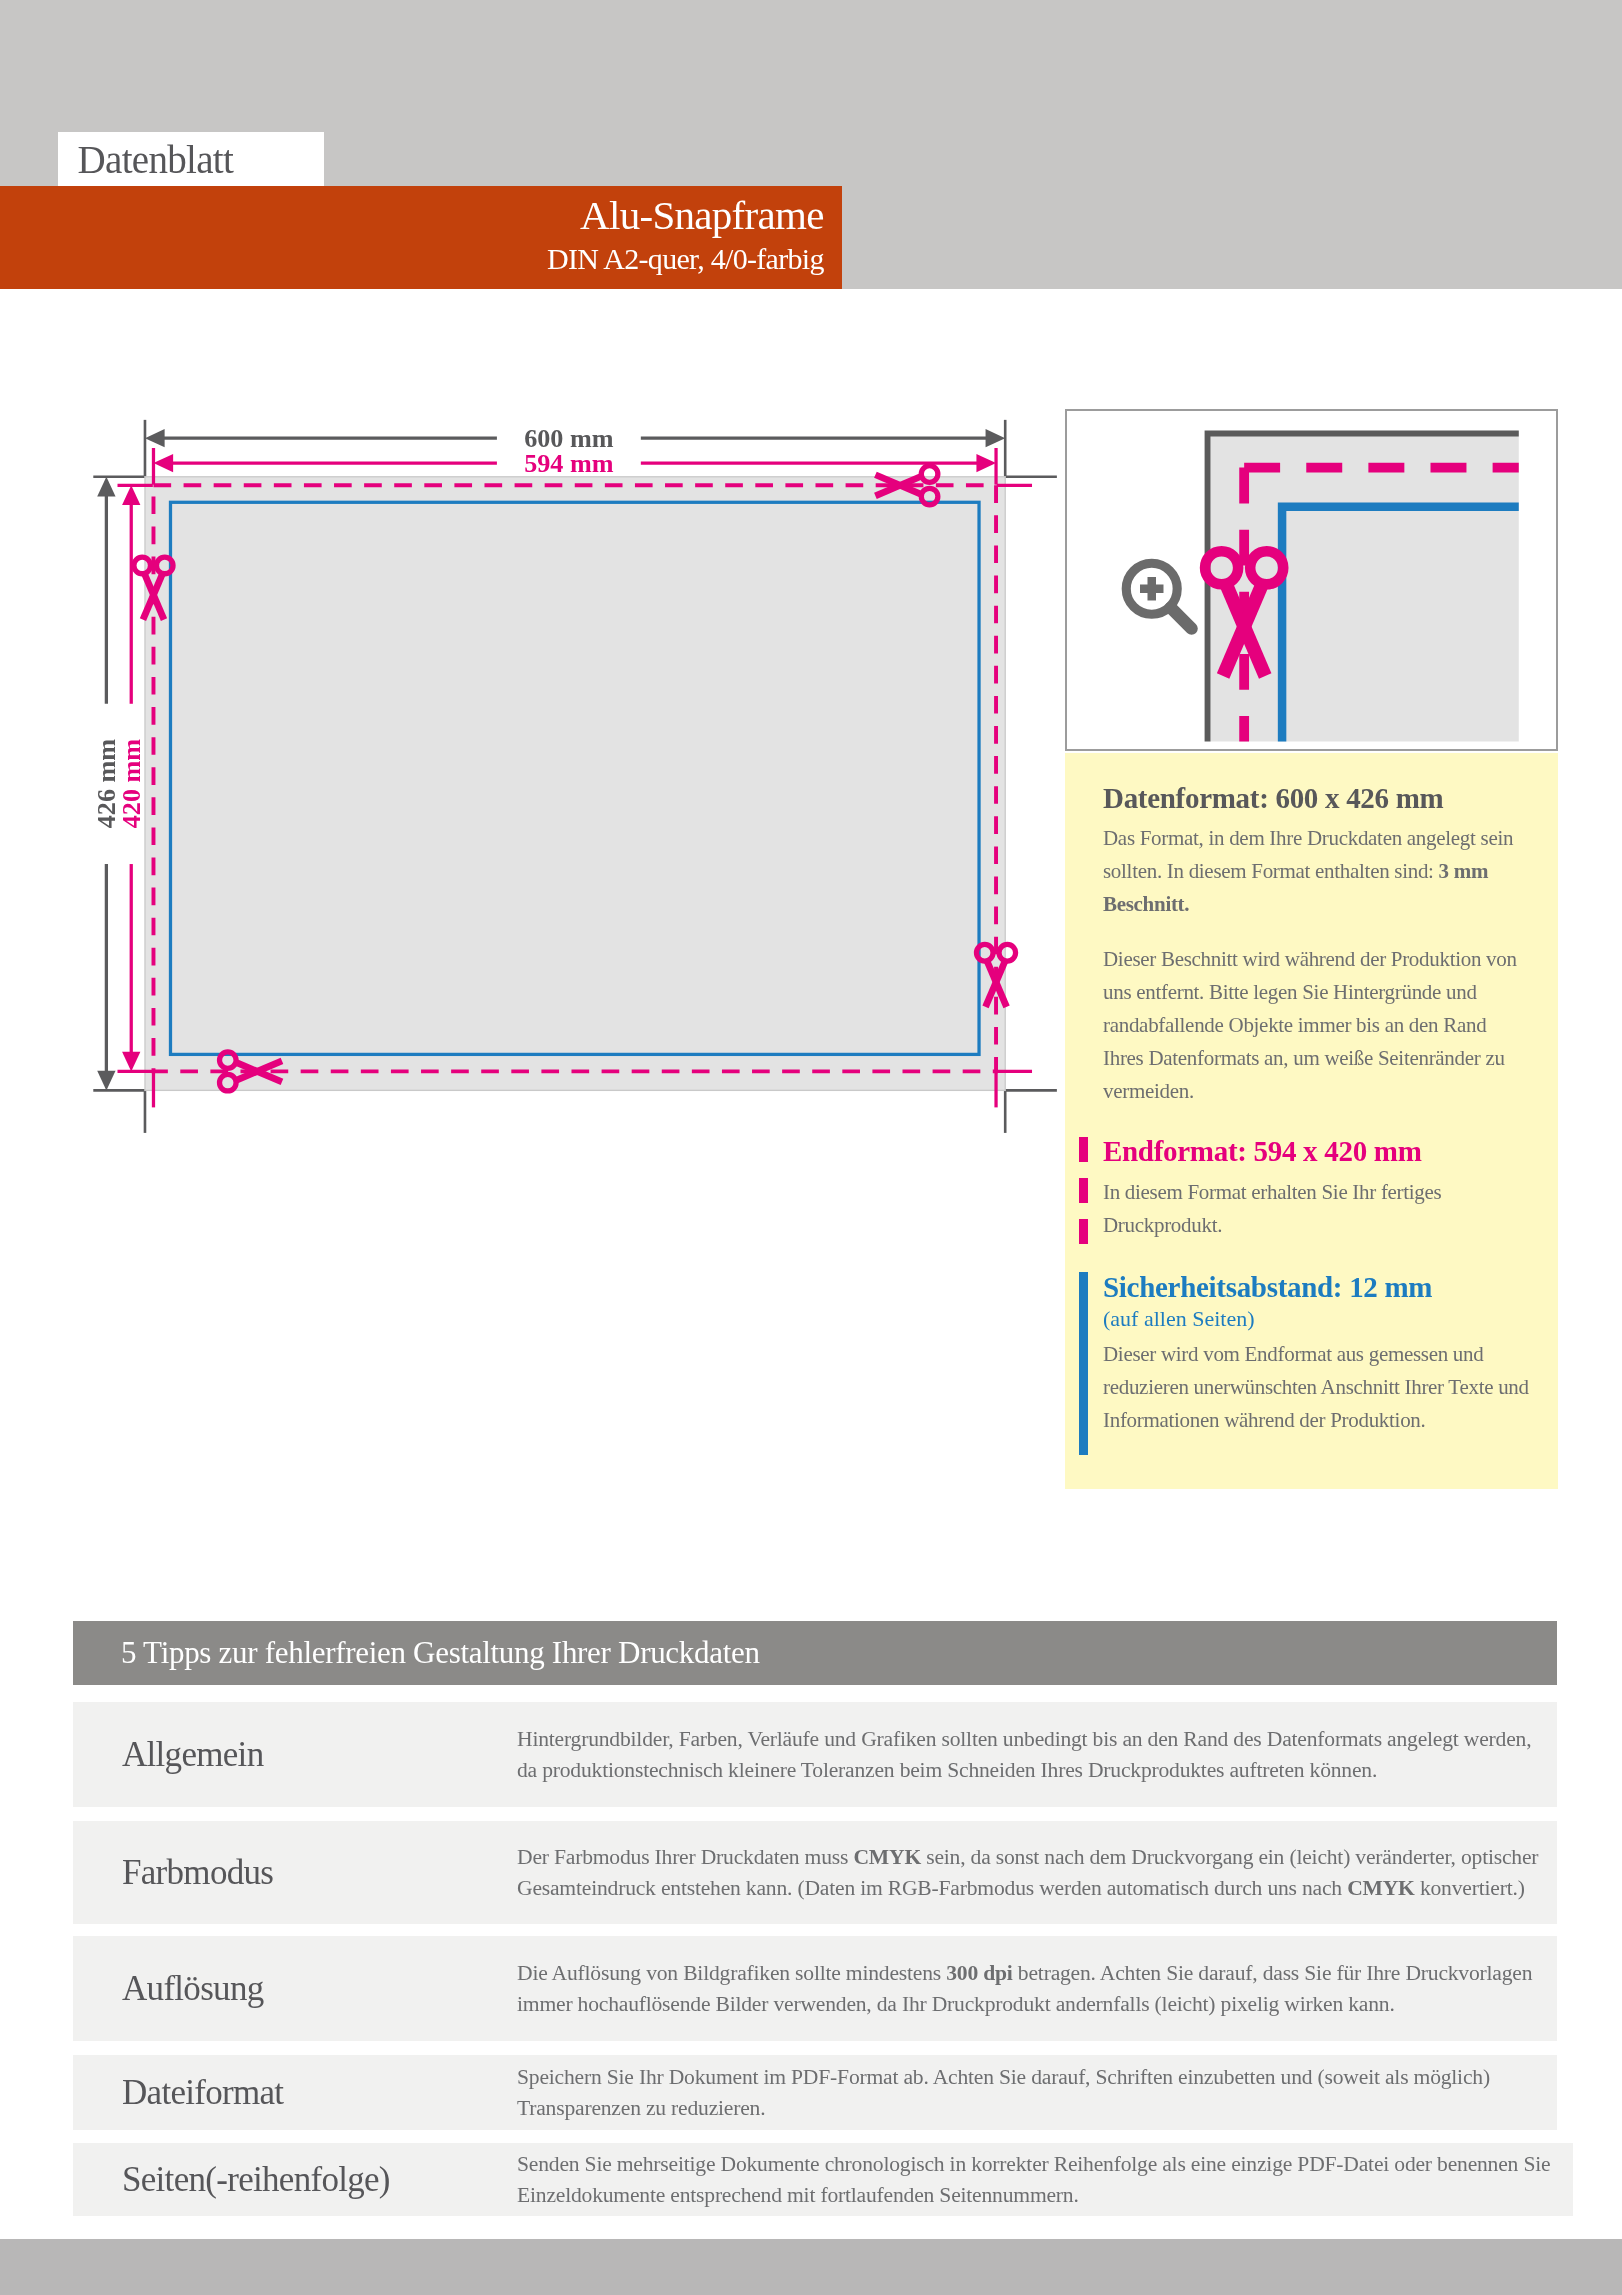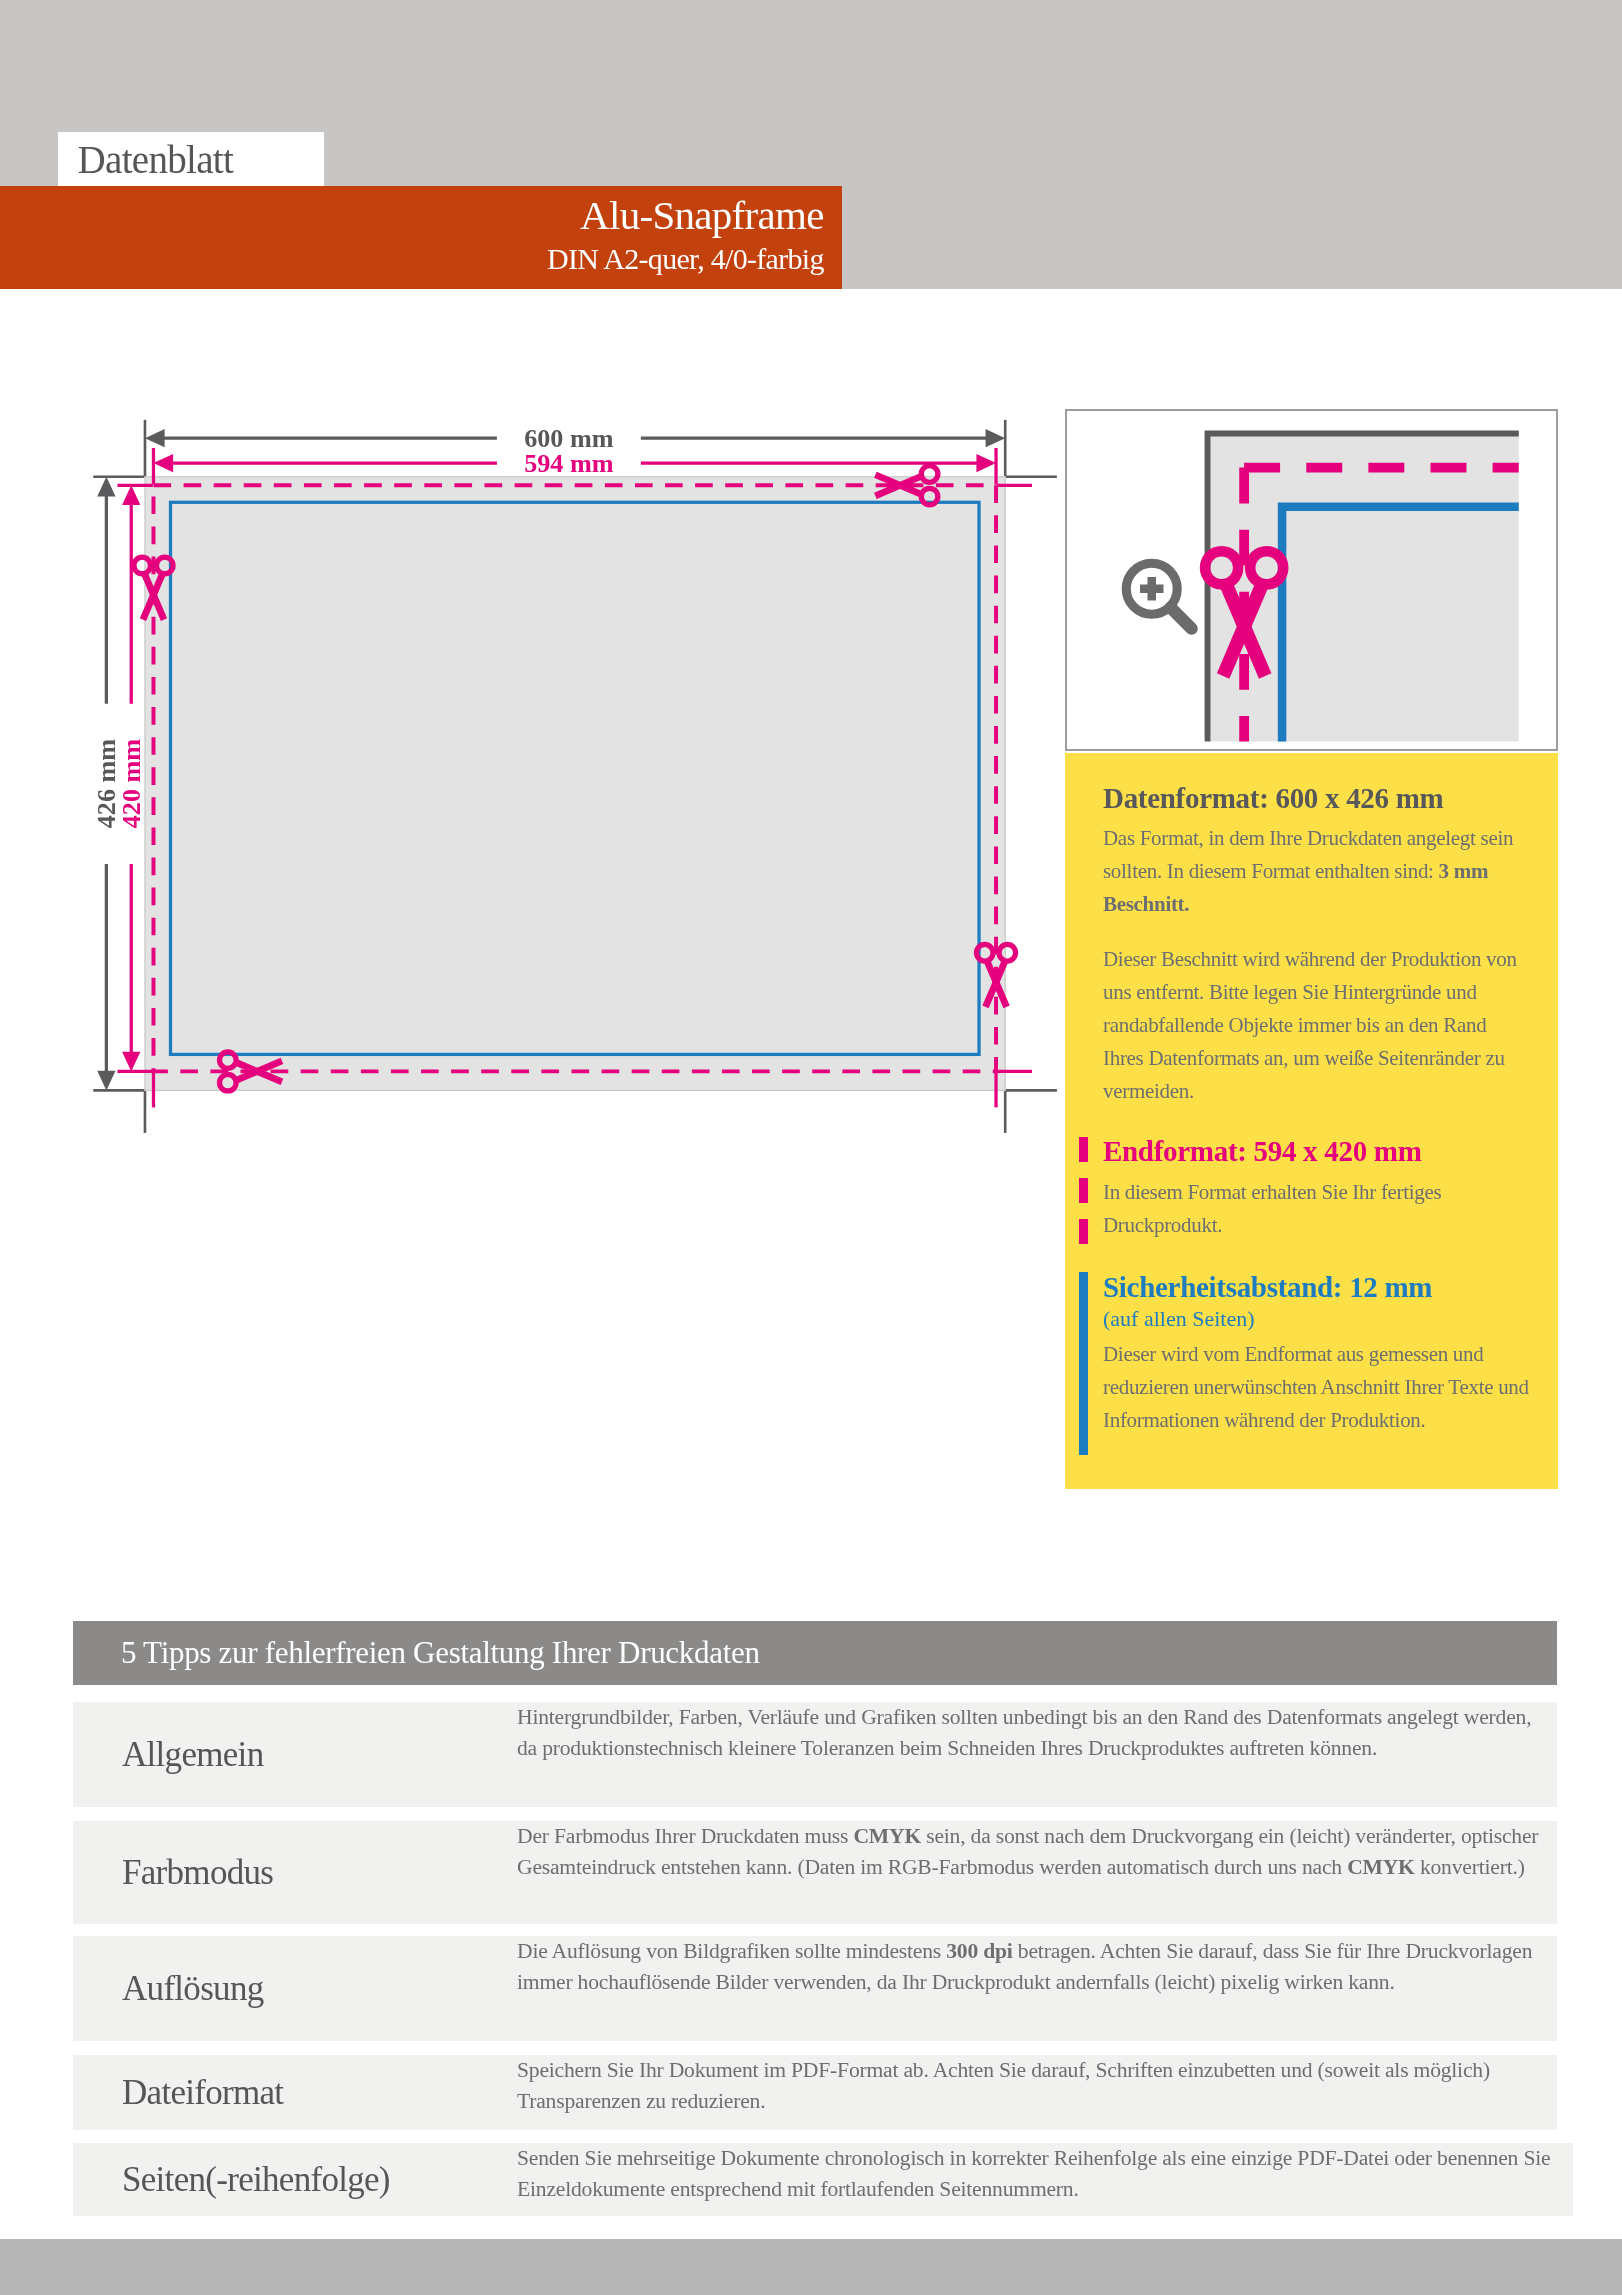--- a/index.html
+++ b/index.html
@@ -20,21 +20,21 @@
   #diagram-svg{position:absolute;left:39px;top:393px;width:1099px;height:772px;}
   #detail-svg{position:absolute;left:1065px;top:409px;width:493px;height:342px;}
   #magnifier-svg{position:absolute;left:1106px;top:543px;width:98px;height:98px;}
   .detail-box{position:absolute;left:1065px;top:409px;width:493px;height:342px;background:#ffffff;
         border:2px solid #9c9c9c;box-sizing:border-box;}
   text.dim{font-size:40px;font-weight:bold;}
   text.dim.gray{fill:#58585a;}
   text.dim.magenta{fill:#e5007d;}
 
   
-  .info-panel{position:absolute;left:1065px;top:753px;width:493px;height:736px;background:#fde047;
+  .info-panel{position:absolute;left:1065px;top:753px;width:493px;height:736px;background:#fef9c3;
         box-sizing:border-box;padding:27.5px 27.5px 0 38px;color:#6d6e70;}
   .info-panel h3{font-size:29px;margin:0;color:#58585a;letter-spacing:-0.3px;line-height:34px;}
   .info-panel p{font-size:21px;line-height:33px;letter-spacing:-0.3px;margin:0;}
   .section{position:relative;}
   .section-df p.p2{margin-top:22px;}
   .section-df p.p1{margin-top:7.9px;}
   .section-ef{margin-top:26px;}
   .section-ef h3{color:#e5007d;}
   .section-ef p{margin-top:7.9px;}
   .section-sa{margin-top:27.5px;}
@@ -46,21 +46,21 @@
   .marker-solid{position:absolute;left:-23.6px;top:2.6px;width:8.5px;height:183px;background:#1d7cc0;}
   .b{font-weight:bold;}
 
   
   .tips-band{position:absolute;left:73px;top:1621px;width:1484px;height:64px;background:#8b8a88;
         display:flex;align-items:center;box-sizing:border-box;padding-left:48px;}
   .tips-band .t{font-size:31px;color:#ffffff;letter-spacing:-0.3px;}
   .tip-row{position:absolute;left:73px;width:1484px;background:#f1f1f0;}
   .tip-row .label{position:absolute;left:49px;top:0;bottom:0;display:flex;align-items:center;
         font-size:35px;color:#565659;letter-spacing:-0.7px;}
-  .tip-row .text{position:absolute;left:444px;right:18.3px;top:0;bottom:0;display:flex;align-items:flex-start;}
+  .tip-row .text{position:absolute;left:444px;right:18.3px;top:0;bottom:0;display:flex;align-items:center;}
   .tip-row .text .inner{font-size:21.6px;line-height:31px;color:#6d6e70;letter-spacing:-0.2px;}
   #tip-row-0{top:1702px;height:105px;}
   #tip-row-1{top:1821px;height:103px;}
   #tip-row-2{top:1936px;height:105px;}
   #tip-row-3{top:2055px;height:75px;}
   #tip-row-4{top:2143px;height:73px;padding-left:16px;}
 
   .bottom-band{position:absolute;left:0;top:2239px;width:1623px;height:56px;background:#b8b7b7;}
 </style>
 </head>

